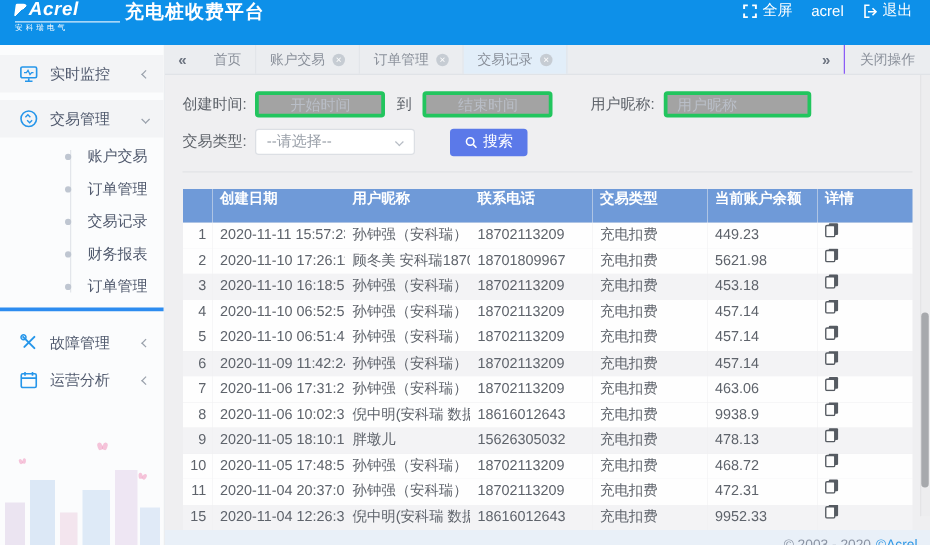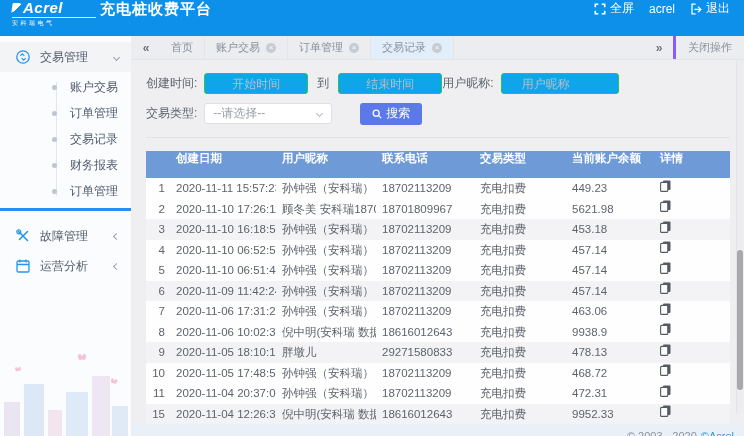--- a/index.html
+++ b/index.html
@@ -50,32 +50,32 @@
   
   .main { position:absolute; left:132px; top:36px; right:0; bottom:0; display:flex; flex-direction:column; background:#efeff1; }
 
   .tabbar { height:24px; background:#ebedf0; border-bottom:1px solid #e0e3e7; display:flex; align-items:stretch; flex:0 0 auto; }
   .collapse-btn { width:28px; display:flex; align-items:center; justify-content:center; color:#6d7480; font-size:12px; font-weight:bold; cursor:pointer; }
   .tab-list { display:flex; align-items:stretch; }
   .tab { display:flex; align-items:center; padding:0 11px; font-size:11px; color:#8a909a; border-right:1px solid #e2e5e9; cursor:pointer; white-space:nowrap; }
   .tab.active { background:#e2eef9; }
   .tab-close { width:10px; height:10px; border-radius:50%; background:#c6ccd3; color:#fff; font-size:8px; line-height:10px; text-align:center; margin-left:6px; }
   .tabbar-right { margin-left:auto; display:flex; align-items:stretch; }
-  .close-ops { display:flex; align-items:center; padding:0 12px; border-left:3px solid #8b5cf6; font-size:11px; color:#8a909a; cursor:pointer; }
+  .close-ops { display:flex; align-items:center; padding:0 12px; border-left:1px solid #8b5cf6; font-size:11px; color:#8a909a; cursor:pointer; }
 
   
   .filters { padding:13px 14px 0; flex:0 0 auto; }
   .frow { display:flex; align-items:center; height:21px; margin-bottom:9px; font-size:12px; color:#5f646b; }
   .flabel { margin-right:7px; white-space:nowrap;text-align:center; }
-  .inp { height:21px; border:1px solid #22c55e; border-radius:3px; background:#0ea5e9; font-size:12px; color:#333; padding:0 20px; font-family:inherit; outline:none; }
+  .inp { height:21px; border:3px solid #22c55e; border-radius:3px; background:#a3a3a3; font-size:12px; color:#333; padding:0 8px; font-family:inherit; outline:none; }
   .inp::placeholder { color:#b9bec7; }
   .inp.center { text-align:center; }
   .w-time { width:104px; } .w-nick { width:118px; }
   .to-label { margin:0 9px; }
-  .gap-left { }
+  .gap-left { margin-left:30px; }
   .select { position:relative; width:128px; height:21px; border:1px solid #dcdfe4; border-radius:3px; background:#fff; display:flex; align-items:center; padding:0 8px; color:#9aa0a9; font-size:12px; cursor:pointer; }
   .select .chev { position:absolute; right:9px; top:7px; border-color:#b6bcc4; }
   .search-btn { margin-left:28px; width:62px; height:22px; background:#5b79e9; border:none; border-radius:3px; color:#fff; font-size:12px; display:flex; align-items:center; justify-content:center; gap:4px; cursor:pointer; font-family:inherit; }
   .divider { height:1px; background:#e2e3e6; margin:4px 14px 0; flex:0 0 auto; }
 
   
   .table-wrap { margin:13px 14px 0; flex:0 0 auto; }
   table { width:100%; border-collapse:collapse; table-layout:fixed; }
   thead th { background:#6f9ad8; color:#fff; font-size:11.5px; font-weight:bold; text-align:left; height:22px; padding:0 0 12px 6px; overflow:hidden; white-space:nowrap; }
   tbody td { font-size:11.5px; color:#5e636b; height:20.5px; line-height:20.5px; padding:0 0 0 6px; white-space:nowrap; overflow:hidden; background:transparent; }
@@ -123,20 +123,29 @@
           <path d="M10 4.5L13.5 8 10 11.5" stroke="#fff" fill="none" stroke-width="1.6"></path>
           <line x1="5.5" y1="8" x2="13" y2="8" stroke="#fff" stroke-width="1.6"></line>
         </svg>
         <span>退出</span>
       </div>
     </div>
   </div>
 
   <div class="sidebar">
 
+    <div class="sgroup tinted mt8">
+      <svg class="micon" viewBox="0 0 16 16">
+        <rect x="1.7" y="2.6" width="12.6" height="8.6" rx="1.2" fill="none" stroke="#2696ea" stroke-width="1.3"></rect>
+        <path d="M4.2 7h2l1.2-1.8 1.6 3.4 1.3-1.6h1.5" fill="none" stroke="#2696ea" stroke-width="1"></path>
+        <path d="M8 11.5V14 M5 14h6" stroke="#2696ea" stroke-width="1.3" fill="none"></path>
+      </svg>
+      <span class="glabel">实时监控</span>
+      <span class="chev left"></span>
+    </div>
 
     <div class="sgroup tinted mt6">
       <svg class="micon" viewBox="0 0 16 16">
         <circle cx="8" cy="8" r="6.2" fill="none" stroke="#2696ea" stroke-width="1.3"></circle>
         <path d="M5.3 6.8l2-2 2 2 M10.7 9.2l-2 2-2-2" fill="none" stroke="#2696ea" stroke-width="1.1"></path>
       </svg>
       <span class="glabel">交易管理</span>
       <span class="chev down"></span>
     </div>
 
@@ -384,21 +393,21 @@
   <svg width="11" height="12" viewBox="0 0 11 12">
     <rect x="3" y="0.5" width="7.5" height="9.5" rx="1" fill="#565b62"></rect>
     <rect x="0.6" y="2.4" width="7.2" height="9" rx="1" fill="#fdfdfd" stroke="#565b62" stroke-width="1.1"></rect>
   </svg>
 </span></td>
             </tr>
             <tr class="stripe">
               <td class="idx">9</td>
               <td>2020-11-05 18:10:13</td>
               <td>胖墩儿</td>
-              <td>29271580833</td>
+              <td>15626305032</td>
               <td>充电扣费</td>
               <td>478.13</td>
               <td><span class="copy-btn">
   <svg width="11" height="12" viewBox="0 0 11 12">
     <rect x="3" y="0.5" width="7.5" height="9.5" rx="1" fill="#565b62"></rect>
     <rect x="0.6" y="2.4" width="7.2" height="9" rx="1" fill="#fdfdfd" stroke="#565b62" stroke-width="1.1"></rect>
   </svg>
 </span></td>
             </tr>
             <tr>

